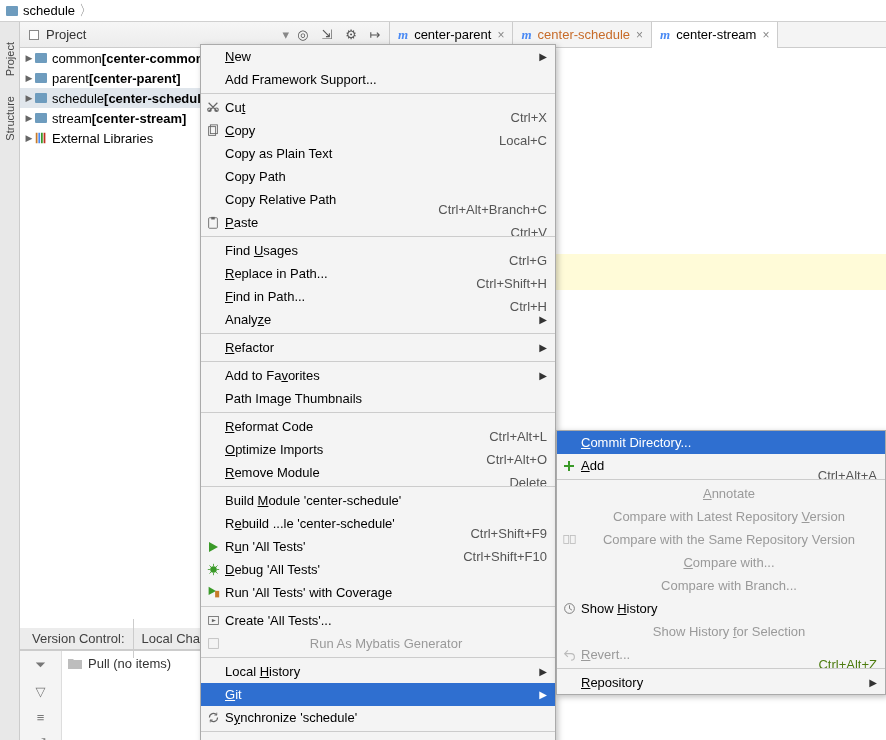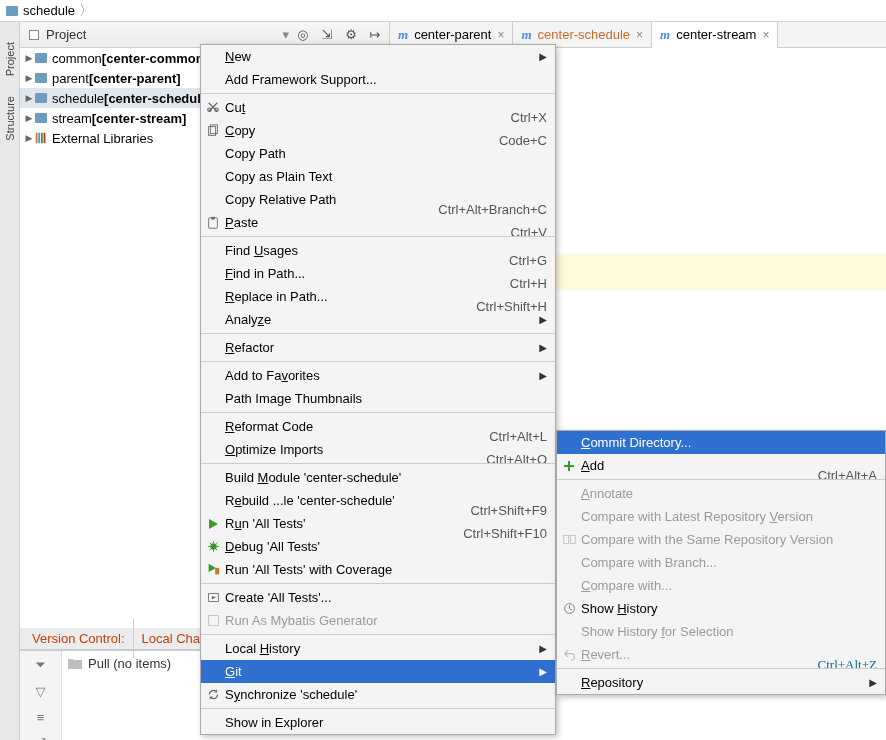--- a/index.html
+++ b/index.html
@@ -35,39 +35,39 @@
   .tree .label { }
   .tree .bracket { font-weight:bold; }
   .editor { flex:1; background:#fff; font-family:Consolas,monospace; font-size:13px; padding-left:6px; line-height:18px; overflow:hidden; }
   .editor .crumb-bar { height:26px; display:flex; align-items:center; gap:4px; padding:2px 0; }
   .crumb { border:1px solid #bbb; border-radius:3px; padding:1px 6px; font-size:12px; background:#f8f8f8; color:#555; }
   .editor .code .blue { color:#2030e0; }
   .editor .code .green { color:#3a9a28; font-weight:bold; }
   .editor .hl { background:#fffbd8; display:block; }
   .bottom { height:112px; border-top:1px solid #ccc; display:flex; }
   .bottom-tabs { height:22px; background:#ececec; border-bottom:1px solid #ccc; display:flex; align-items:center; padding:0 4px; font-size:12px; }
-  .bottom-tabs .btab { padding:12px 8px; border-right:1px solid #ccc; color:#c2410c; }
+  .bottom-tabs .btab { padding:12px 8px; border-right:1px solid #ccc; color:#404040; }
   .bottom-left { width:42px; background:#f4f4f4; border-right:1px solid #ddd; display:flex; flex-direction:column; align-items:center; gap:6px; padding-top:4px; }
   .bottom-left span { width:20px; height:20px; display:flex; align-items:center; justify-content:center; color:#777; }
   .bottom-body { flex:1; display:flex; flex-direction:column; }
   .pull-row { height:24px; display:flex; align-items:center; padding-left:6px; gap:6px; color:#333; }
   .pull-fold { width:14px; height:14px; display:inline-flex; align-items:center; justify-content:center; }
   
   .menu { position:absolute; background:#f4f4f4; border:1px solid #aaa; box-shadow:2px 2px 6px rgba(0,0,0,.25); font-size:13px; }
   .menu.main-menu { left:180px; top:22px; width:356px; }
   .menu.sub-menu { left:536px; top:408px; width:330px; }
   .menu-row { height:23px; display:flex; align-items:center; padding:0 8px 0 24px; position:relative; }
   .menu-row.sep { height:0; border-top:1px solid #ccc; margin:2px 0; padding:0; }
   .menu-row .icon { position:absolute; left:4px; width:16px; height:16px; display:flex; align-items:center; justify-content:center; color:#666; }
   .menu-row .sc { margin-left:auto; color:#555;margin-top:20px; }
   .menu-row .arr { margin-left:auto; color:#333; font-size:10px; }
   .menu-row.sel { background:#2f6fd0; color:#fff; }
   .menu-row.sel .sc,.menu-row.sel .arr { color:#fff; }
-  .menu-row.dis { color:#9a9a9a; }
-  .menu-row.dis .sc { color:#0369a1;font-family:Liberation Serif, serif; }
+  .menu-row.dis { color:#9a9a9a;justify-content:center; }
+  .menu-row.dis .sc { color:#4d7c0f; }
   u { text-decoration:underline; }
 </style>
 </head>
 <body>
 
 <div class="breadcrumb">
   <span class="breadcrumb-icon">
       <span class="bc-folder"></span>
     </span>
   <span>schedule</span>
@@ -234,27 +234,27 @@
           <span class="sc">Ctrl+X</span>
         </div>
         <div class="menu-row">
           <span class="icon">
             <svg width="14" height="14" viewBox="0 0 16 16">
               <rect x="3" y="3" width="8" height="10" fill="none" stroke="#666"></rect>
               <rect x="5" y="1" width="8" height="10" fill="none" stroke="#666"></rect>
             </svg>
           </span>
           <span><u>C</u>opy</span>
-          <span class="sc">Code+C</span>
+          <span class="sc">Local+C</span>
+        </div>
+        <div class="menu-row">
+          <span>Copy as Plain Text</span>
         </div>
         <div class="menu-row">
           <span>Copy Path</span>
-        </div>
-        <div class="menu-row">
-          <span>Copy as Plain Text</span>
         </div>
         <div class="menu-row">
           <span>Copy Relative Path</span>
           <span class="sc">Ctrl+Alt+Branch+C</span>
         </div>
         <div class="menu-row">
           <span class="icon">
             <svg width="14" height="14" viewBox="0 0 16 16">
               <rect x="3" y="2" width="10" height="12" rx="1" fill="none" stroke="#666"></rect>
               <rect x="6" y="1" width="4" height="3" fill="#666"></rect>
@@ -262,28 +262,28 @@
           </span>
           <span><u>P</u>aste</span>
           <span class="sc">Ctrl+V</span>
         </div>
         <div class="menu-row sep"></div>
         <div class="menu-row">
           <span>Find <u>U</u>sages</span>
           <span class="sc">Ctrl+G</span>
         </div>
         <div class="menu-row">
+          <span><u>R</u>eplace in Path...</span>
+          <span class="sc">Ctrl+Shift+H</span>
+        </div>
+        <div class="menu-row">
           <span><u>F</u>ind in Path...</span>
           <span class="sc">Ctrl+H</span>
         </div>
         <div class="menu-row">
-          <span><u>R</u>eplace in Path...</span>
-          <span class="sc">Ctrl+Shift+H</span>
-        </div>
-        <div class="menu-row">
           <span>Analy<u>z</u>e</span>
           <span class="arr">▶</span>
         </div>
         <div class="menu-row sep"></div>
         <div class="menu-row">
           <span><u>R</u>efactor</span>
           <span class="arr">▶</span>
         </div>
         <div class="menu-row sep"></div>
         <div class="menu-row">
@@ -294,20 +294,24 @@
           <span>Path Image Thumbnails</span>
         </div>
         <div class="menu-row sep"></div>
         <div class="menu-row">
           <span><u>R</u>eformat Code</span>
           <span class="sc">Ctrl+Alt+L</span>
         </div>
         <div class="menu-row">
           <span><u>O</u>ptimize Imports</span>
           <span class="sc">Ctrl+Alt+O</span>
+        </div>
+        <div class="menu-row">
+          <span><u>R</u>emove Module</span>
+          <span class="sc">Delete</span>
         </div>
         <div class="menu-row sep"></div>
         <div class="menu-row">
           <span>Build <u>M</u>odule 'center-schedule'</span>
         </div>
         <div class="menu-row">
           <span>R<u>e</u>build ...le 'center-schedule'</span>
           <span class="sc">Ctrl+Shift+F9</span>
         </div>
         <div class="menu-row">
@@ -402,24 +406,24 @@
         <div class="menu-row dis">
           <span class="icon">
             <svg width="13" height="13" viewBox="0 0 16 16">
               <rect x="1" y="3" width="6" height="10" fill="none" stroke="#bbb"></rect>
               <rect x="9" y="3" width="6" height="10" fill="none" stroke="#bbb"></rect>
             </svg>
           </span>
           <span>Compare with the Same Repository Version</span>
         </div>
         <div class="menu-row dis">
+          <span><u>C</u>ompare with...</span>
+        </div>
+        <div class="menu-row dis">
           <span>Compare with Branch...</span>
-        </div>
-        <div class="menu-row dis">
-          <span><u>C</u>ompare with...</span>
         </div>
         <div class="menu-row">
           <span class="icon">
             <svg width="13" height="13" viewBox="0 0 16 16">
               <circle cx="8" cy="8" r="6" fill="none" stroke="#666"></circle>
               <path d="M8 4v4l3 2" stroke="#666" fill="none"></path>
             </svg>
           </span>
           <span>Show <u>H</u>istory</span>
         </div>

